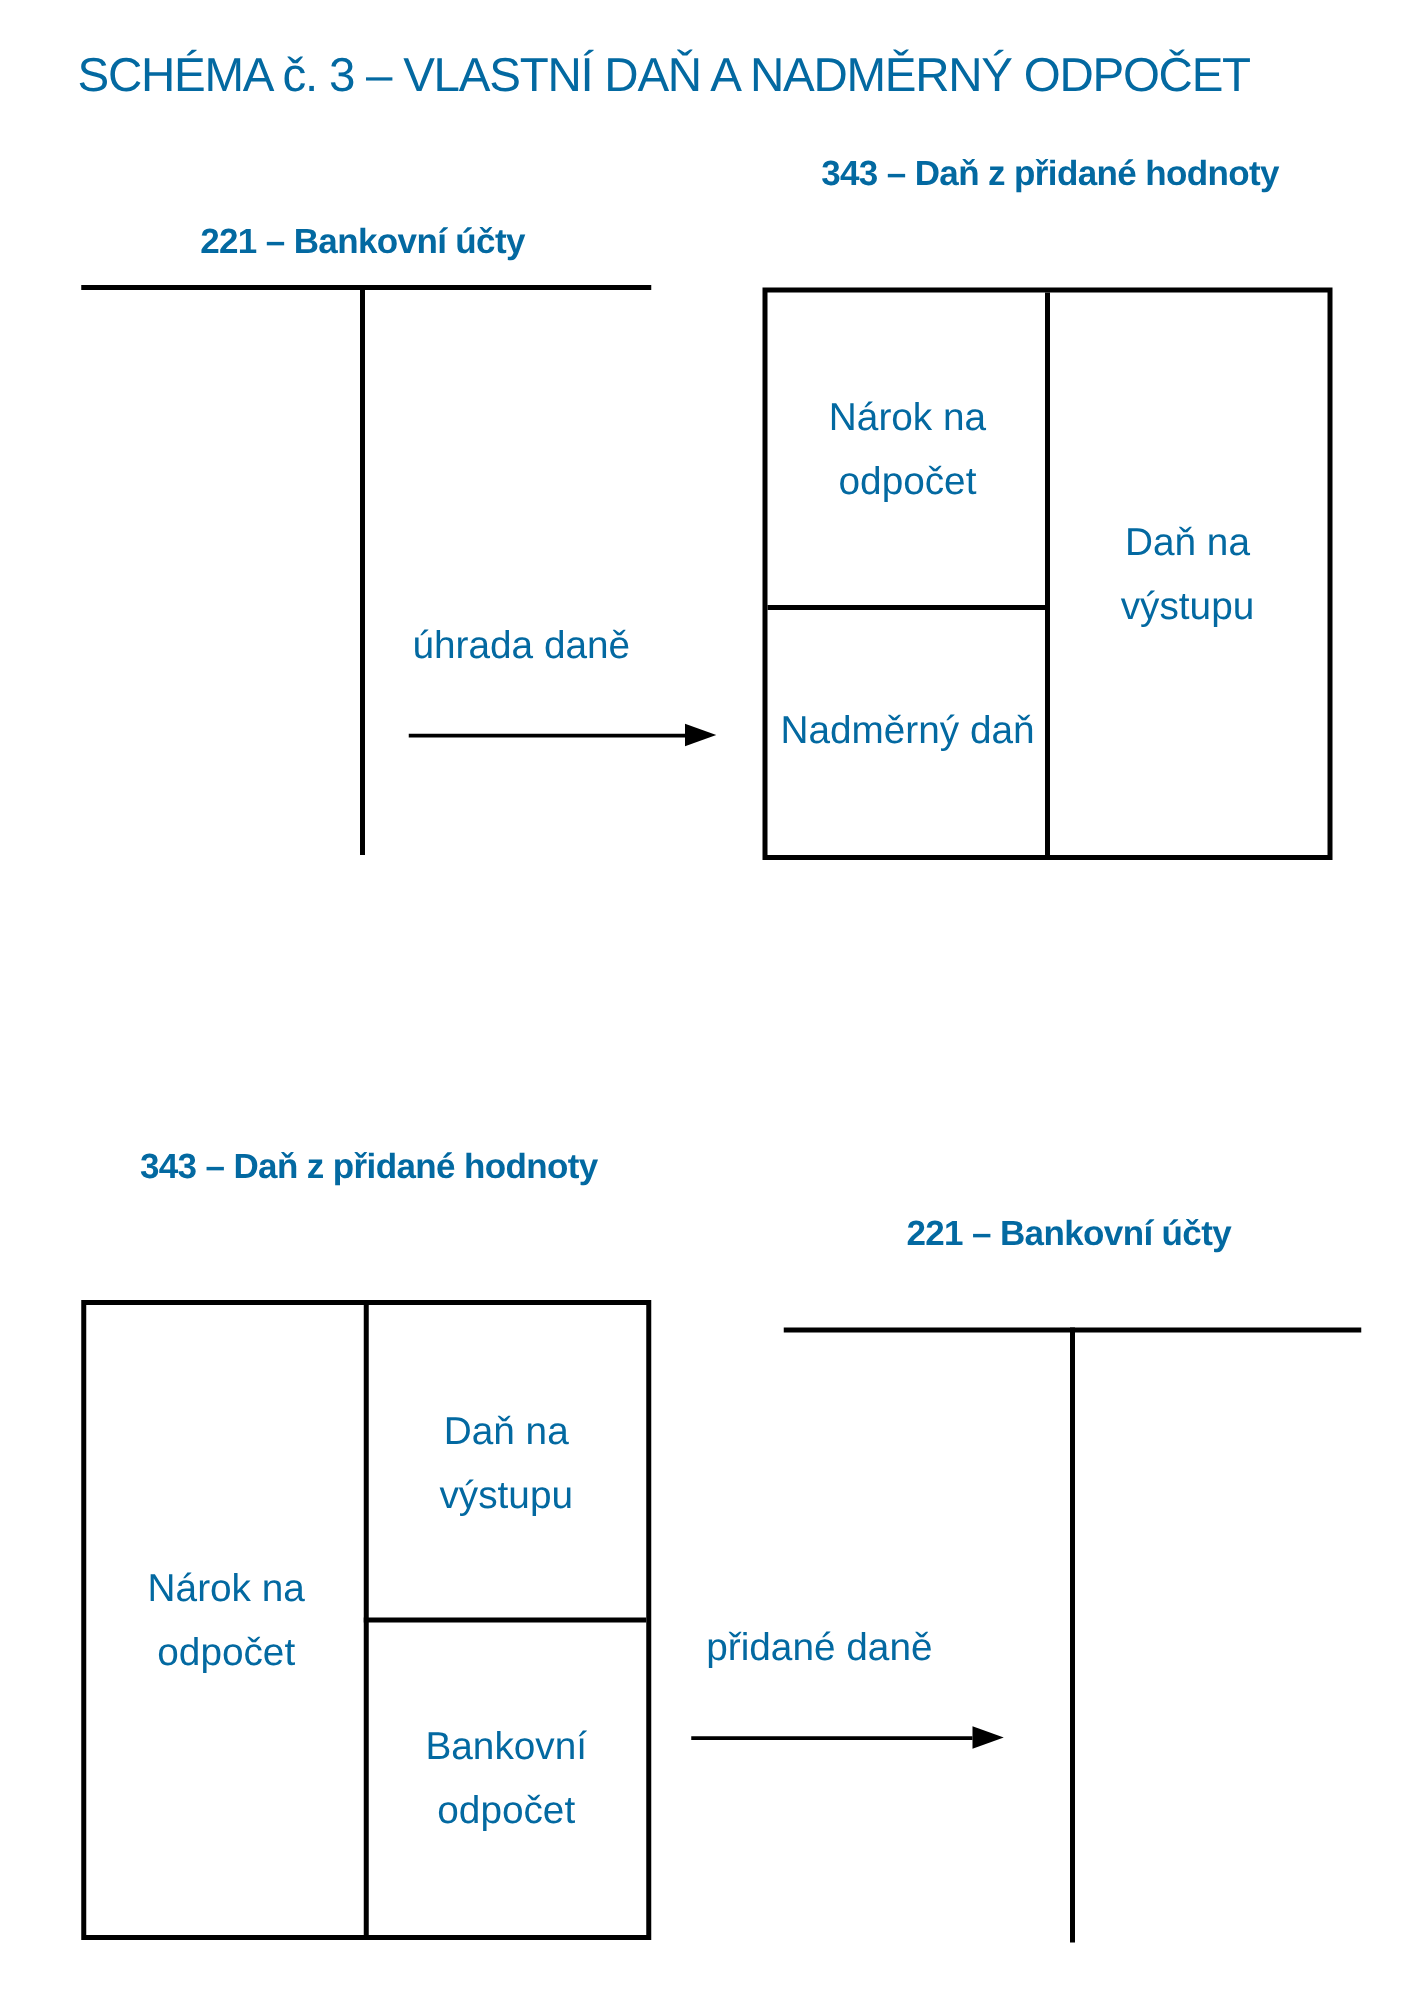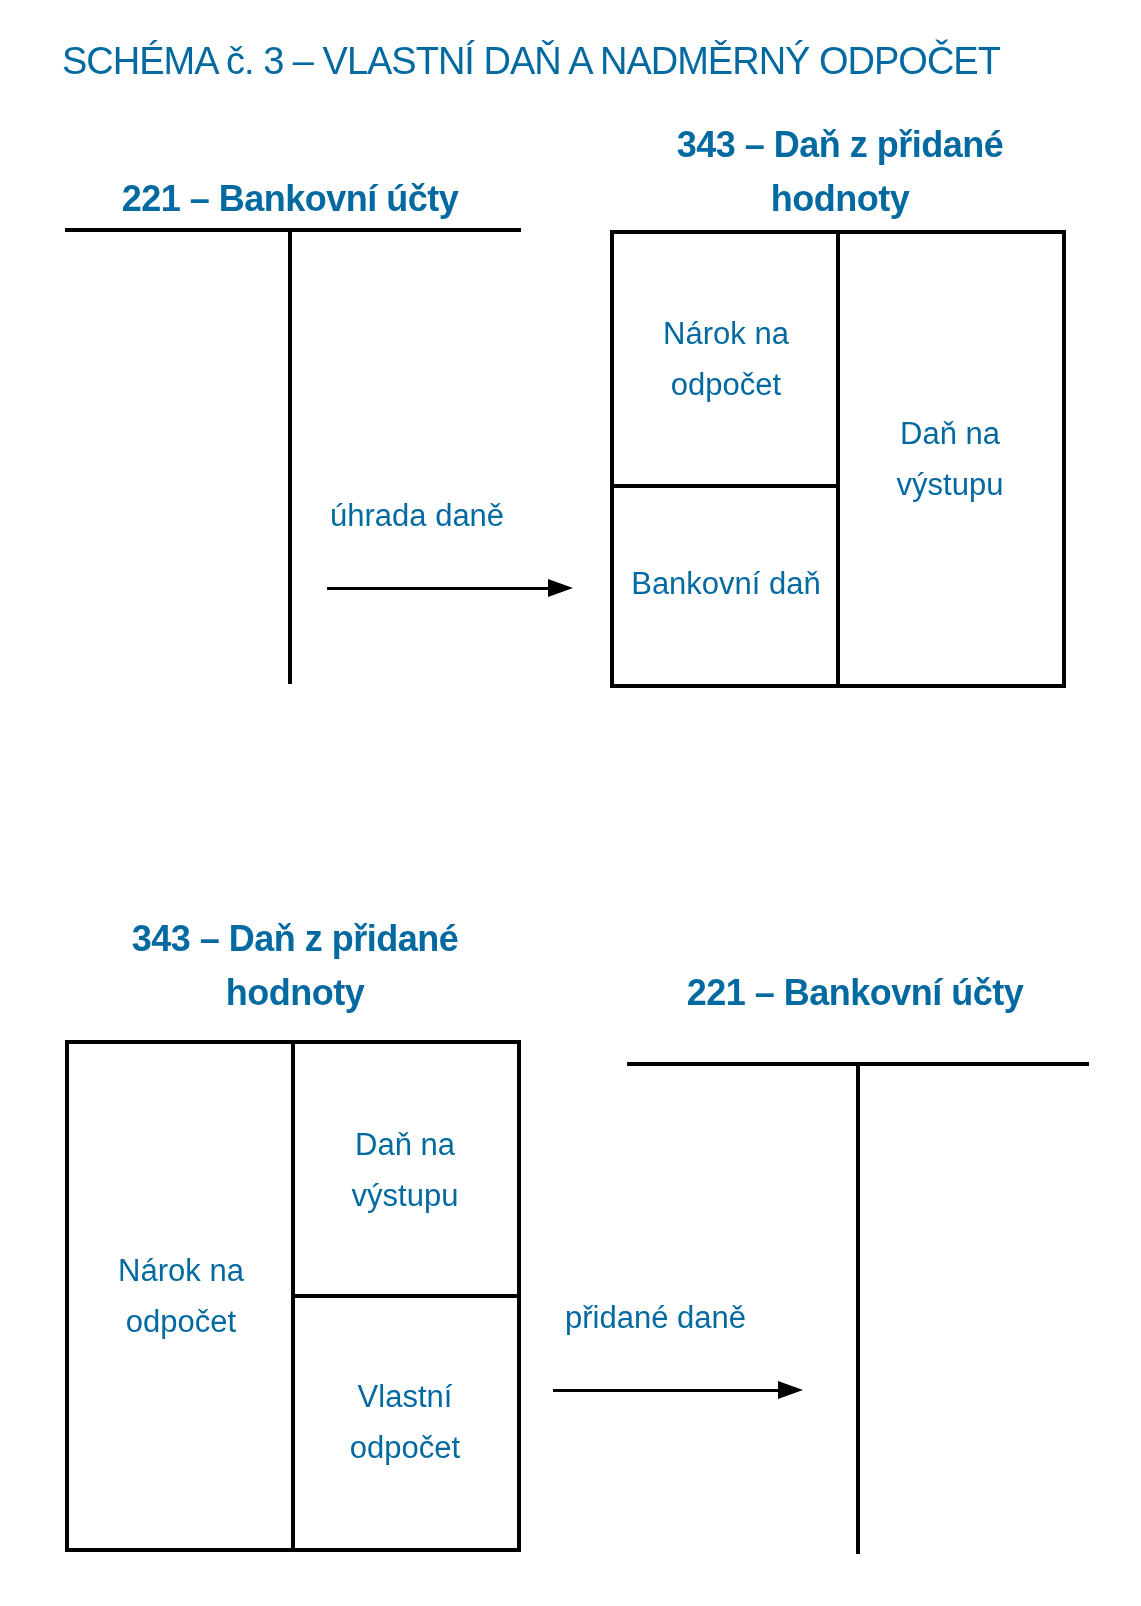--- a/index.html
+++ b/index.html
@@ -21,21 +21,21 @@
     left: 62px;
     top: 40px;
     width: 1000px;
     font-size: 38px;
     font-weight: 400;
     letter-spacing: -1px;
     white-space: nowrap;
   }
   .heading {
     position: absolute;
-    font-size: 36px;
+    font-size: 28px;
     font-weight: 700;
     letter-spacing: -0.5px;
     text-align: center;
     line-height: 1.5;
   }
   .hline, .vline {
     position: absolute;
     background: #000000;
   }
   .tbox {
@@ -98,21 +98,21 @@
   <div class="vline" style="left:288px; top:228px; width:4px; height:456px;"></div>
 
   <div class="heading" style="left:615px; top:118px; width:450px;">343 – Daň z přidané hodnoty</div>
   <div class="tbox" style="left:610px; top:230px; width:456px; height:458px;">
     <div class="divider" style="left:calc(50% - 2px); top:0; width:4px; height:100%;"></div>
     <div class="divider" style="left:0; top:55.5%; width:calc(50% - 2px); height:4px;"></div>
     <div class="cell" style="left:0; top:0; width:50%; height:55.5%;">
       <span class="cell-label">Nárok na odpočet</span>
     </div>
     <div class="cell" style="left:0; top:55.5%; width:50%; bottom:0;">
-      <span class="cell-label oneline">Bankovní daň</span>
+      <span class="cell-label oneline">Nadměrný daň</span>
     </div>
     <div class="cell" style="left:50%; top:0; right:0; bottom:0;">
       <span class="cell-label narrow">Daň na výstupu</span>
     </div>
   </div>
 
   <div class="flow-label" style="left:330px; top:498px; width:245px;">úhrada daně</div>
   <div class="arrow" style="left:327px; top:579px; width:246px;">
     <div class="shaft"></div>
     <div class="head"></div>
@@ -122,21 +122,21 @@
   <div class="tbox" style="left:65px; top:1040px; width:456px; height:512px;">
     <div class="divider" style="left:calc(50% - 2px); top:0; width:4px; height:100%;"></div>
     <div class="divider" style="left:calc(50% - 2px); top:calc(50% - 2px); right:0; height:4px;"></div>
     <div class="cell" style="left:0; top:0; width:50%; bottom:0;">
       <span class="cell-label">Nárok na odpočet</span>
     </div>
     <div class="cell" style="left:50%; top:0; right:0; height:50%;">
       <span class="cell-label narrow">Daň na výstupu</span>
     </div>
     <div class="cell" style="left:50%; top:50%; right:0; bottom:0;">
-      <span class="cell-label">Vlastní odpočet</span>
+      <span class="cell-label">Bankovní odpočet</span>
     </div>
   </div>
 
   <div class="heading" style="left:620px; top:966px; width:470px;">221 – Bankovní účty</div>
   <div class="hline" style="left:627px; top:1062px; width:462px; height:4px;"></div>
   <div class="vline" style="left:856px; top:1062px; width:4px; height:492px;"></div>
 
   <div class="flow-label" style="left:565px; top:1300px; width:250px;">přidané daně</div>
   <div class="arrow" style="left:553px; top:1381px; width:250px;">
     <div class="shaft"></div>

